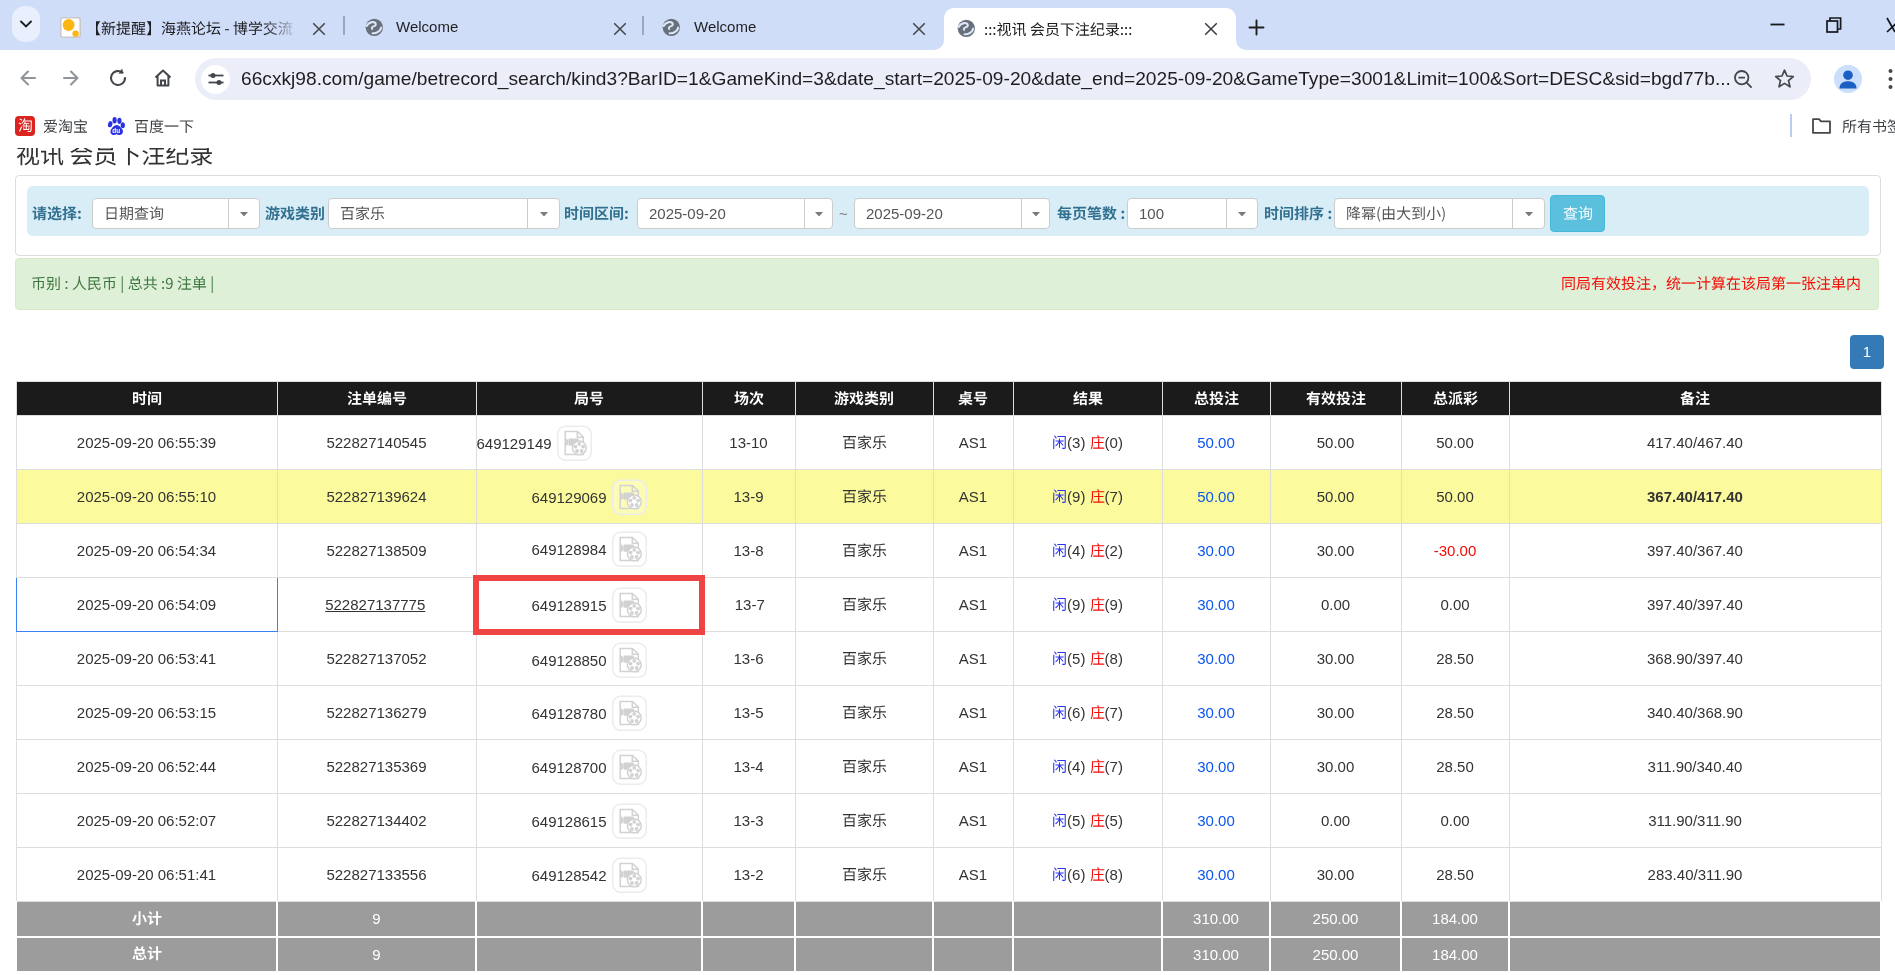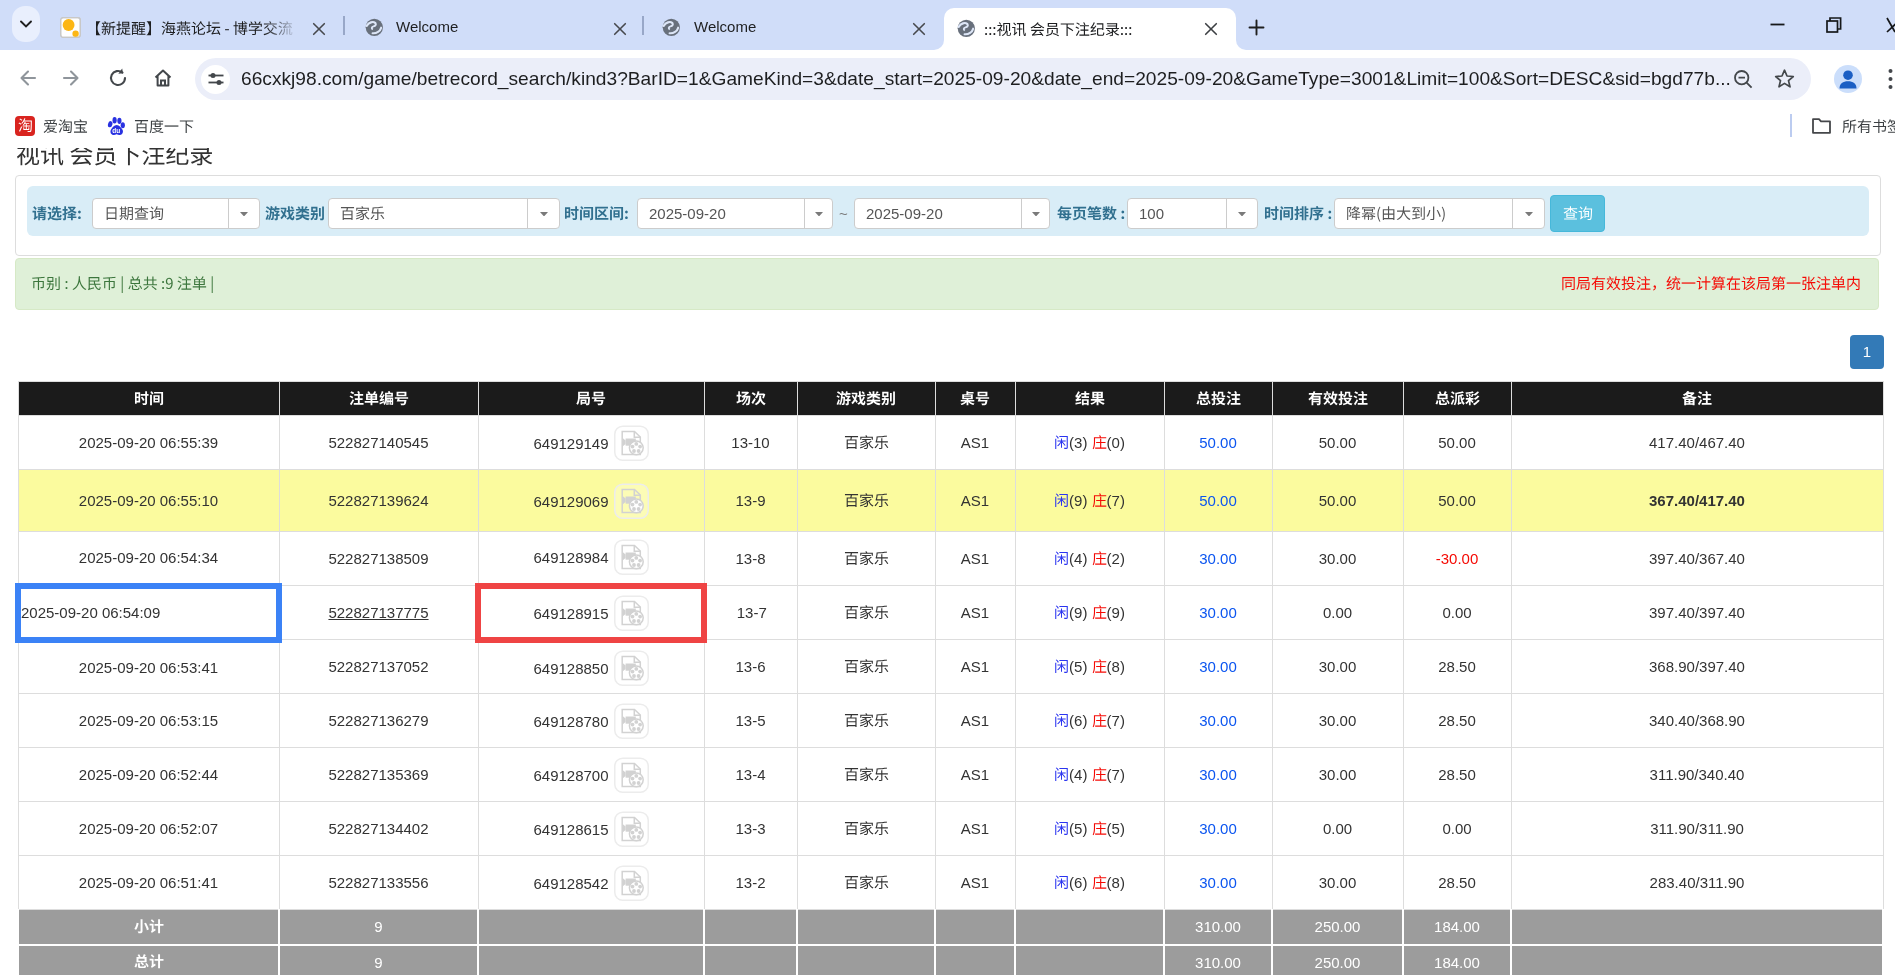--- a/index.html
+++ b/index.html
@@ -537,21 +537,21 @@
               <use href="#g105" transform="translate(30.0,15.9) scale(0.150)"></use>
             </svg></td>
           <td style="background:#1b1b1b;border:1px solid #ddd;text-align:center;padding:0"><svg width="30.0" height="21.8" viewBox="0 0 30.0 21.8" style="display:inline-block;vertical-align:middle;" fill="#fff">
               <use href="#g106" transform="translate(0.0,15.9) scale(0.150)"></use>
               <use href="#g90" transform="translate(15.0,15.9) scale(0.150)"></use>
             </svg></td>
         </tr>
         <tr style="height:54px;">
           <td style="border:1px solid #ddd;text-align:center;padding:0;">2025-09-20 06:55:39</td>
           <td style="border:1px solid #ddd;text-align:center;padding:0;">522827140545</td>
-          <td style="border:1px solid #ddd;text-align:center;padding:0;"><span style="vertical-align:middle">649129149</span><span style="display:inline-block;width:5px"></span><svg width="35" height="36" viewBox="0 0 35 36" style="display:inline-block;vertical-align:middle">
+          <td style="border:1px solid #ddd;padding:0;"><span style="vertical-align:middle">649129149</span><span style="display:inline-block;width:5px"></span><svg width="35" height="36" viewBox="0 0 35 36" style="display:inline-block;vertical-align:middle">
               <rect x="0.75" y="1.25" width="33.5" height="34" rx="8" fill="rgba(255,255,255,0.25)" stroke="#ececec" stroke-width="1.5"></rect>
               <g stroke="#d2d2d2" fill="none" stroke-width="1.5">
                 <path d="M8.2,6.5 H20.5 L26.3,12 V29.5 H8.2 Z"></path>
                 <path d="M20.3,6.7 V12.2 H26.3"></path>
               </g>
               <g fill="#d2d2d2">
                 <path d="M11.6,13.5 H21.8 V20.7 H11.6 Z"></path>
                 <path d="M11.6,15.4 L8.6,13 V21.4 L11.6,19 Z"></path>
               </g>
               <circle cx="22.3" cy="22.8" r="6.9" fill="#fff" stroke="#d2d2d2" stroke-width="1.5"></circle>
@@ -573,21 +573,21 @@
           <td style="border:1px solid #ddd;text-align:center;padding:0;"><svg width="15.0" height="21.8" viewBox="0 0 15.0 21.8" style="display:inline-block;vertical-align:middle;" fill="#2b35f0">
               <use href="#g88" transform="translate(0.0,15.9) scale(0.150)"></use>
             </svg><span style="vertical-align:middle">(3)&nbsp;</span><svg width="15.0" height="21.8" viewBox="0 0 15.0 21.8" style="display:inline-block;vertical-align:middle;" fill="#f50a04">
               <use href="#g89" transform="translate(0.0,15.9) scale(0.150)"></use>
             </svg><span style="vertical-align:middle">(0)</span></td>
           <td style="border:1px solid #ddd;text-align:center;padding:0;color:#0b55f0">50.00</td>
           <td style="border:1px solid #ddd;text-align:center;padding:0;">50.00</td>
           <td style="border:1px solid #ddd;text-align:center;padding:0;color:#333">50.00</td>
           <td style="border:1px solid #ddd;text-align:center;padding:0;">417.40/467.40</td>
         </tr>
-        <tr style="height:62px;background:#fbfb9e;">
+        <tr style="height:54px;background:#fbfb9e;">
           <td style="border:1px solid #ddd;text-align:center;padding:0;">2025-09-20 06:55:10</td>
           <td style="border:1px solid #ddd;text-align:center;padding:0;">522827139624</td>
           <td style="border:1px solid #ddd;text-align:center;padding:0;"><span style="vertical-align:middle">649129069</span><span style="display:inline-block;width:5px"></span><svg width="35" height="36" viewBox="0 0 35 36" style="display:inline-block;vertical-align:middle">
               <rect x="0.75" y="1.25" width="33.5" height="34" rx="8" fill="rgba(255,255,255,0.25)" stroke="#ececec" stroke-width="1.5"></rect>
               <g stroke="#d2d2d2" fill="none" stroke-width="1.5">
                 <path d="M8.2,6.5 H20.5 L26.3,12 V29.5 H8.2 Z"></path>
                 <path d="M20.3,6.7 V12.2 H26.3"></path>
               </g>
               <g fill="#d2d2d2">
                 <path d="M11.6,13.5 H21.8 V20.7 H11.6 Z"></path>
@@ -652,21 +652,21 @@
               <use href="#g88" transform="translate(0.0,15.9) scale(0.150)"></use>
             </svg><span style="vertical-align:middle">(4)&nbsp;</span><svg width="15.0" height="21.8" viewBox="0 0 15.0 21.8" style="display:inline-block;vertical-align:middle;" fill="#f50a04">
               <use href="#g89" transform="translate(0.0,15.9) scale(0.150)"></use>
             </svg><span style="vertical-align:middle">(2)</span></td>
           <td style="border:1px solid #ddd;text-align:center;padding:0;color:#0b55f0">30.00</td>
           <td style="border:1px solid #ddd;text-align:center;padding:0;">30.00</td>
           <td style="border:1px solid #ddd;text-align:center;padding:0;color:#f50a04">-30.00</td>
           <td style="border:1px solid #ddd;text-align:center;padding:0;">397.40/367.40</td>
         </tr>
         <tr style="height:54px;">
-          <td style="border:6px solid #3b82f6;text-align:left;padding:0;">2025-09-20 06:54:09</td>
+          <td style="border:1px solid #3b82f6;text-align:center;padding:0;">2025-09-20 06:54:09</td>
           <td style="border:1px solid #ddd;text-align:center;padding:0;text-decoration:underline;">522827137775</td>
           <td style="border:6px solid #ef4444;text-align:center;padding:0;"><span style="vertical-align:middle">649128915</span><span style="display:inline-block;width:5px"></span><svg width="35" height="36" viewBox="0 0 35 36" style="display:inline-block;vertical-align:middle">
               <rect x="0.75" y="1.25" width="33.5" height="34" rx="8" fill="rgba(255,255,255,0.25)" stroke="#ececec" stroke-width="1.5"></rect>
               <g stroke="#d2d2d2" fill="none" stroke-width="1.5">
                 <path d="M8.2,6.5 H20.5 L26.3,12 V29.5 H8.2 Z"></path>
                 <path d="M20.3,6.7 V12.2 H26.3"></path>
               </g>
               <g fill="#d2d2d2">
                 <path d="M11.6,13.5 H21.8 V20.7 H11.6 Z"></path>
                 <path d="M11.6,15.4 L8.6,13 V21.4 L11.6,19 Z"></path>

